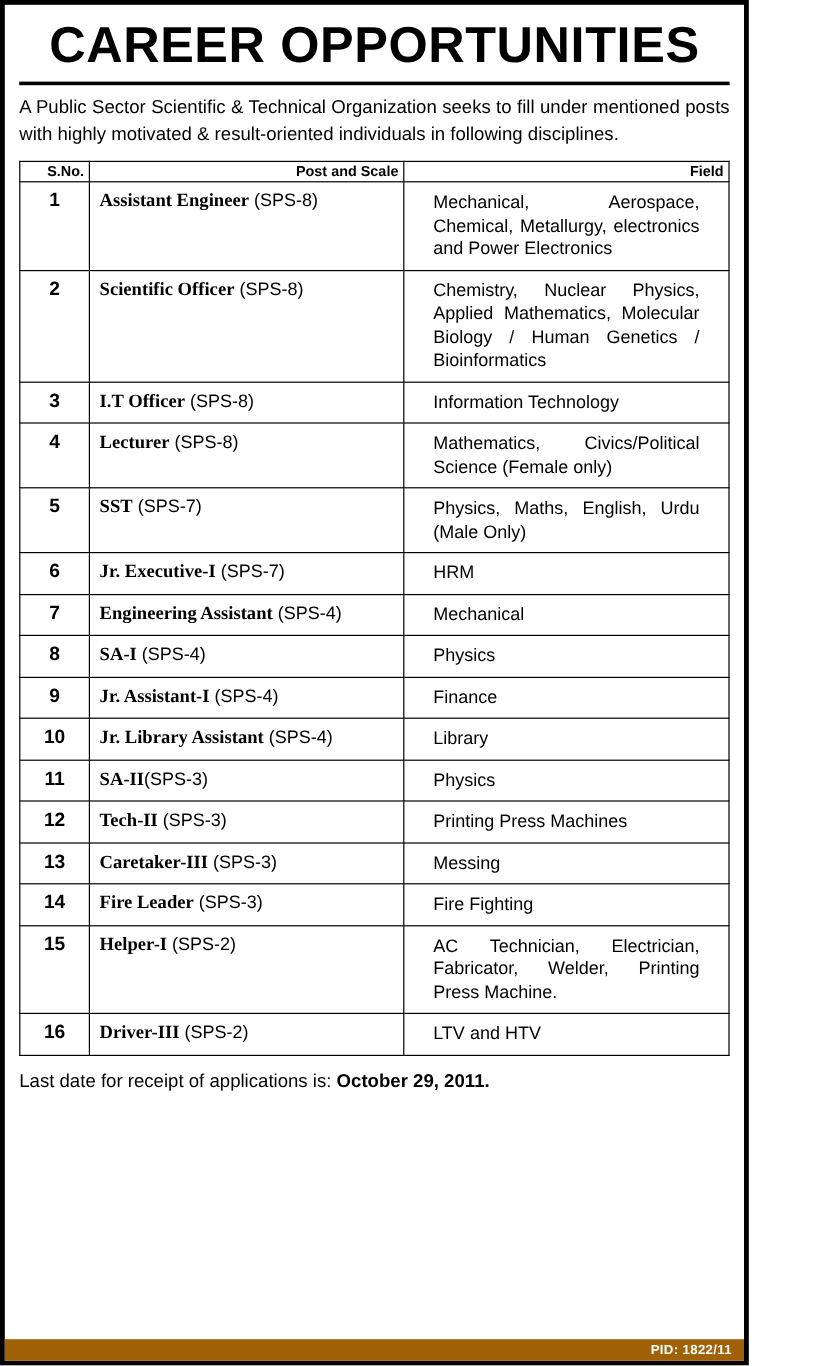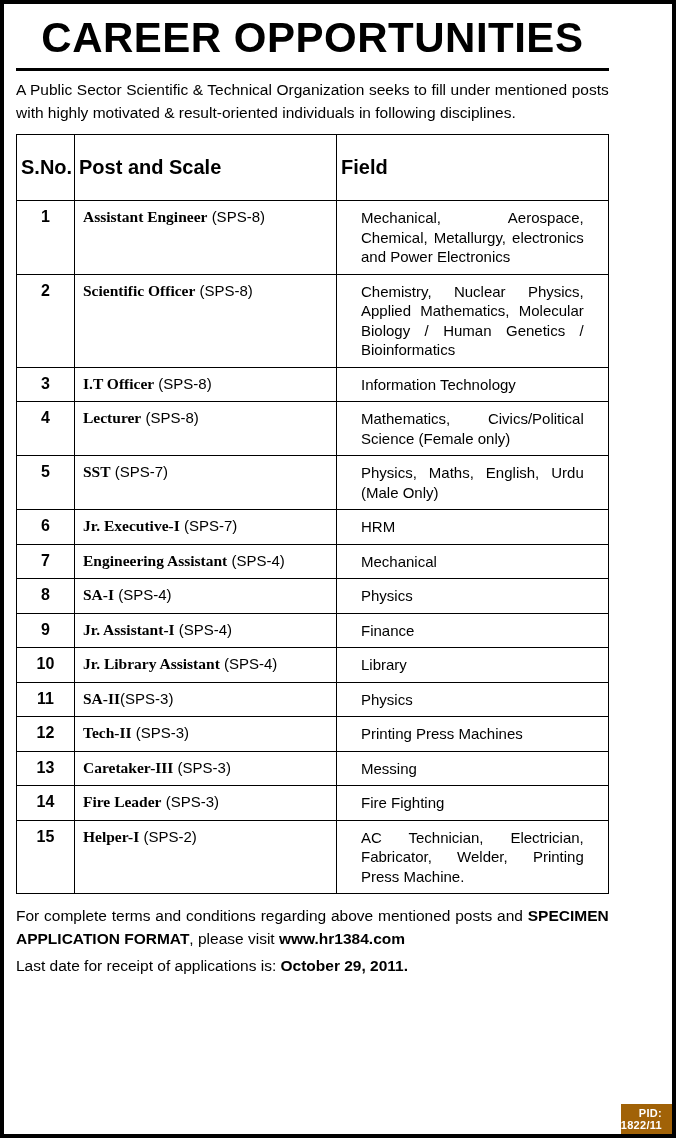--- a/index.html
+++ b/index.html
@@ -9,26 +9,26 @@
   }
   body {
     width: 699px;
     height: 1138px;
     font-family: "Liberation Sans", sans-serif;
     color: #000000;
     overflow: hidden;
   }
   .ad {
     box-sizing: border-box;
-    width: 676px;
+    width: 624px;
     height: 1138px;
     border: 4px solid #000000;
     padding: 0;
     display: flex;
-    flex-direction: row;
+    flex-direction: column;
   }
   .inner {
     box-sizing: border-box;
     padding: 8px 12px 0 12px;
     flex: 1 1 auto;
     display: flex;
     flex-direction: column;
   }
   .headline {
     text-align: center;
@@ -53,24 +53,24 @@
   table.jobs {
     border-collapse: collapse;
     width: 100%;
     table-layout: fixed;
   }
   table.jobs th, table.jobs td {
     border: 1.5px solid #000;
     vertical-align: top;
   }
   table.jobs thead th {
-    text-align: left;
-    font-weight: bold;
-    font-size: 20px;
-    padding: 21px 4px;
+    text-align: right;
+    font-weight: bold;
+    font-size: 12px;
+    padding: 1px 4px;
     vertical-align: middle;
   }
   col.c-sno { width: 58px; }
   col.c-post { width: 262px; }
   col.c-field { width: auto; }
 
   td.sno {
     text-align: center;
     font-weight: bold;
     font-size: 16px;
@@ -211,23 +211,27 @@
         <tr>
           <td class="sno">14</td>
           <td class="post"><span class="title">Fire Leader</span> <span class="scale">(SPS-3)</span></td>
           <td class="field">Fire Fighting</td>
         </tr>
         <tr>
           <td class="sno">15</td>
           <td class="post"><span class="title">Helper-I</span> <span class="scale">(SPS-2)</span></td>
           <td class="field">AC Technician, Electrician, Fabricator, Welder, Printing Press Machine.</td>
         </tr>
+        <tr>
+          <td class="sno">16</td>
+          <td class="post"><span class="title">Driver-III</span> <span class="scale">(SPS-2)</span></td>
+          <td class="field">LTV and HTV</td>
+        </tr>
       </tbody>
     </table>
 
     <div class="footer">
-      <p class="justify"><span>For complete terms and conditions regarding above mentioned posts and </span><span class="b">SPECIMEN APPLICATION FORMAT</span><span>, please visit </span><span class="b">www.hr1384.com</span></p>
       <p><span>Last date for receipt of applications is: </span><span class="b">October 29, 2011.</span></p>
     </div>
 
   </div>
   <div class="pidbar">PID: 1822/11</div>
 </div>
 
 </body></html>

